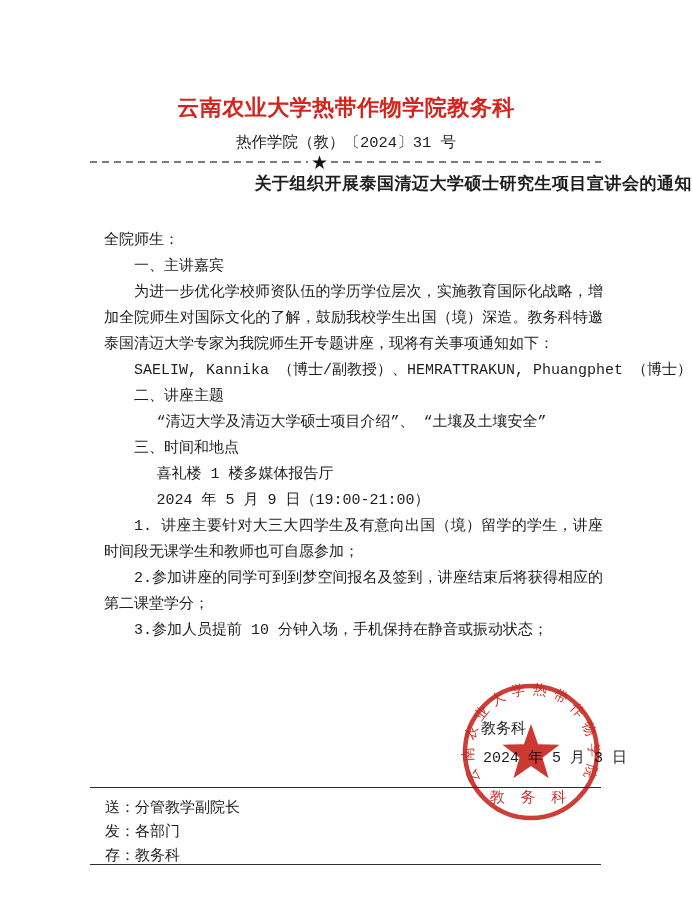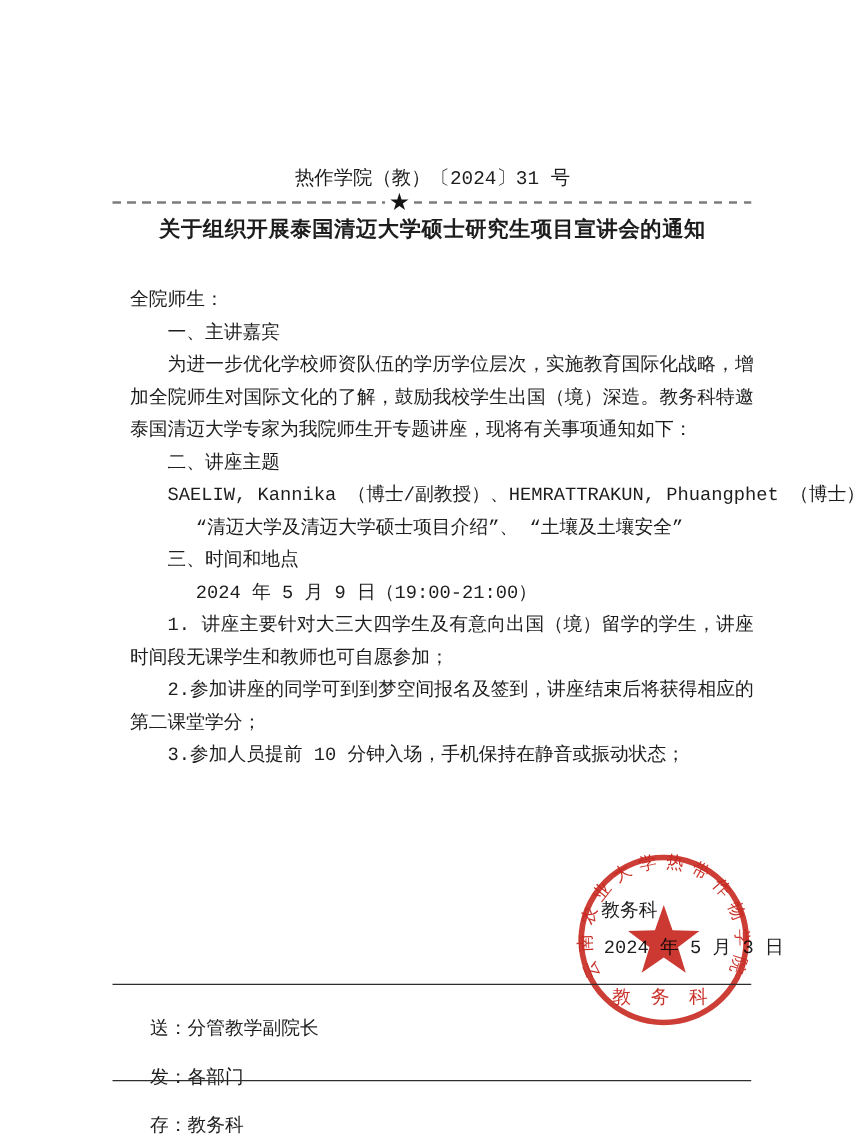--- a/index.html
+++ b/index.html
@@ -19,21 +19,21 @@
   .divider {
     position:absolute; top:153px; left:90px; width:511px; height:18px;
     display:flex; align-items:center;
   }
   .dash { height:2px; background:repeating-linear-gradient(90deg,#7c7c7c 0 7px,transparent 7px 12px); }
   .dash-left { width:218px; }
   .dash-right { flex:1; }
   .divider-star { font-size:19px; line-height:1; color:#141414; margin:0 3px;
     font-family:"DejaVu Sans", sans-serif; }
   .subject {
-    position:absolute; top:172px; left:0; width:100%; text-align:center;
+    position:absolute; top:172px; left:0; width:100%; text-align:right;
     font-family:"Liberation Sans", sans-serif; font-weight:bold;
     font-size:17px; letter-spacing:0.5px;
   }
   .body-block {
     position:absolute; top:228px; left:104px; width:499px;
     font-size:15px; line-height:26px; text-align:justify;
     font-family:"Liberation Mono","Liberation Serif",serif;
   }
   .bline { margin:0; }
   .salutation { text-indent:0; }
@@ -49,47 +49,49 @@
     position:absolute; left:456px; top:677px; width:150px; height:150px;
     mix-blend-mode:multiply; opacity:0.93; pointer-events:none;
   }
   .rule { position:absolute; left:90px; width:511px; height:0; border-top:1.5px solid #2e2e2e; }
   .rule-top { top:787px; }
   .rule-bottom { top:864px; }
   .footer-block {
     position:absolute; top:796px; left:104px; font-size:15px; line-height:23px;
     font-family:"Liberation Mono","Liberation Serif",serif;
   }
-  .footer-block p { margin:16px; }
+  .footer-block p { margin:1px; }
 </style>
 </head>
 <body>
 
 <div class="page" style="color: rgb(29, 29, 29);">
 
+  <div class="hdr-title" style="color: rgb(211, 37, 28);">云南农业大学热带作物学院教务科</div>
 
   <div class="doc-num">热作学院（教）〔2024〕31 号</div>
 
   <div class="divider">
     <div class="dash dash-left"></div>
     <span class="divider-star">★</span>
     <div class="dash dash-right"></div>
   </div>
 
   <div class="subject">关于组织开展泰国清迈大学硕士研究生项目宣讲会的通知</div>
 
   <div class="body-block">
     <p class="bline salutation">全院师生：</p>
 
   <p class="bline l1">一、主讲嘉宾</p>
       <p class="bline para">为进一步优化学校师资队伍的学历学位层次，实施教育国际化战略，增加全院师生对国际文化的了解，鼓励我校学生出国（境）深造。教务科特邀泰国清迈大学专家为我院师生开专题讲座，现将有关事项通知如下：</p>
+      <p class="bline l1 nowrap">SAELIW, Kannika （博士/副教授）、HEMRATTRAKUN, Phuangphet （博士）</p>
       <p class="bline l1">二、讲座主题</p>
-      <p class="bline l1 nowrap">SAELIW, Kannika （博士/副教授）、HEMRATTRAKUN, Phuangphet （博士）</p>
       <p class="bline l2">“清迈大学及清迈大学硕士项目介绍”、 “土壤及土壤安全”</p>
       <p class="bline l1">三、时间和地点</p>
+      <p class="bline l2">喜礼楼 1 楼多媒体报告厅</p>
       <p class="bline l2">2024 年 5 月 9 日（19:00-21:00）</p>
       <p class="bline para">1.  讲座主要针对大三大四学生及有意向出国（境）留学的学生，讲座时间段无课学生和教师也可自愿参加；</p>
       <p class="bline para">2.参加讲座的同学可到到梦空间报名及签到，讲座结束后将获得相应的第二课堂学分；</p>
       <p class="bline para">3.参加人员提前 10 分钟入场，手机保持在静音或振动状态；</p>
     </div>
 
   <div class="sig-name">教务科</div>
   <div class="sig-date">2024 年 5 月 3 日</div>
 
   <svg class="seal" viewBox="-75 -75 150 150" aria-hidden="true">

